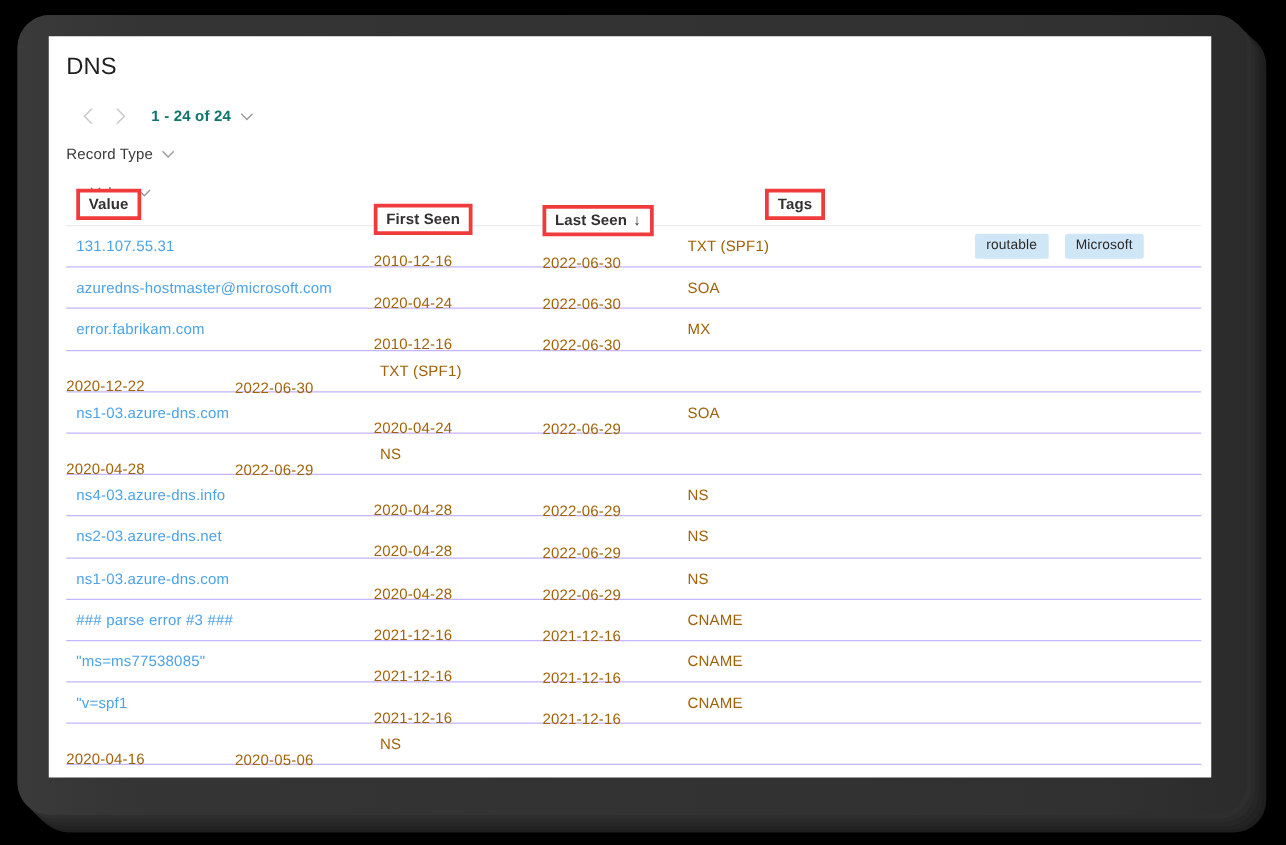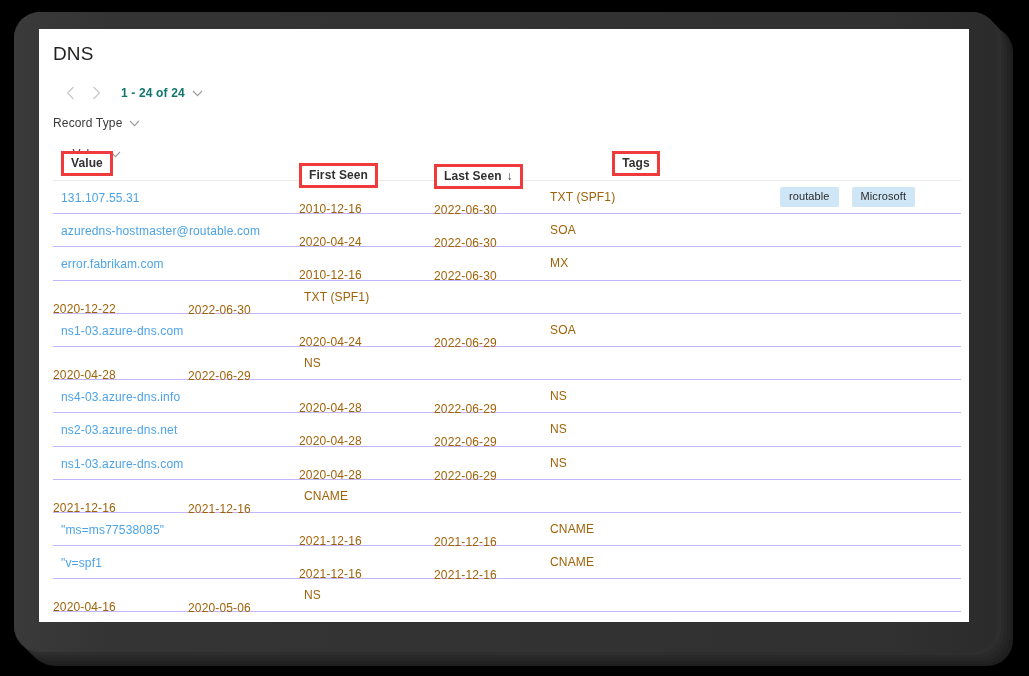--- a/index.html
+++ b/index.html
@@ -257,21 +257,21 @@
             <div class="c-last cell">2022-06-30</div>
             <div class="c-type cell">TXT (SPF1)</div>
             <div class="c-tags">
               <div class="tags-wrap">
                 <span class="tag">routable</span>
                 <span class="tag">Microsoft</span>
               </div>
             </div>
           </div>
           <div class="t-row">
-            <div class="c-value"><span class="cell-link">azuredns-hostmaster@routable.com</span></div>
+            <div class="c-value"><span class="cell-link">azuredns-hostmaster@microsoft.com</span></div>
             <div class="c-first cell">2020-04-24</div>
             <div class="c-last cell">2022-06-30</div>
             <div class="c-type cell">SOA</div>
             <div class="c-tags">
               <div class="tags-wrap"></div>
             </div>
           </div>
           <div class="t-row">
             <div class="c-value"><span class="cell-link">error.fabrikam.com</span></div>
             <div class="c-first cell">2010-12-16</div>
@@ -327,20 +327,21 @@
           <div class="t-row">
             <div class="c-value"><span class="cell-link">ns1-03.azure-dns.com</span></div>
             <div class="c-first cell">2020-04-28</div>
             <div class="c-last cell">2022-06-29</div>
             <div class="c-type cell">NS</div>
             <div class="c-tags">
               <div class="tags-wrap"></div>
             </div>
           </div>
           <div class="t-row">
+            <div class="c-value"><span class="cell-link">### parse error #3 ###</span></div>
             <div class="c-first cell">2021-12-16</div>
             <div class="c-last cell">2021-12-16</div>
             <div class="c-type cell">CNAME</div>
             <div class="c-tags">
               <div class="tags-wrap"></div>
             </div>
           </div>
           <div class="t-row">
             <div class="c-value"><span class="cell-link">"ms=ms77538085"</span></div>
             <div class="c-first cell">2021-12-16</div>

